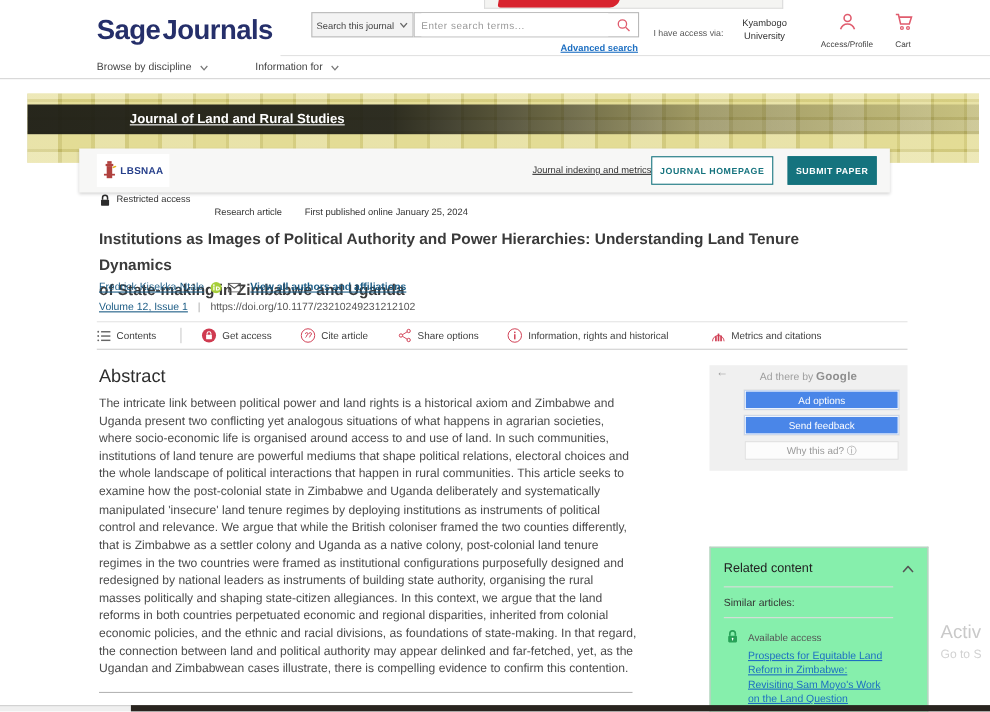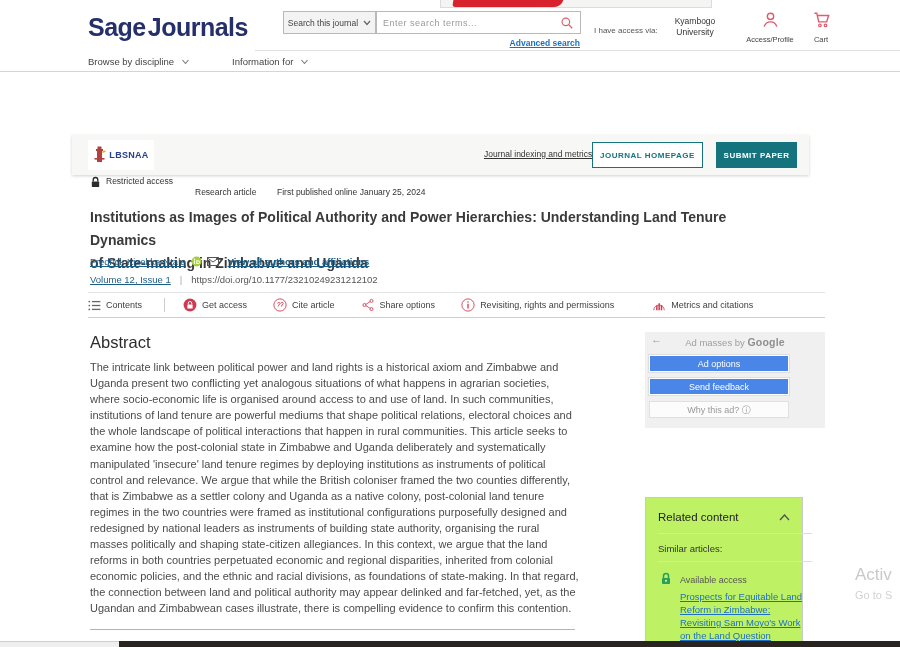--- a/index.html
+++ b/index.html
@@ -104,28 +104,28 @@
   .abs-p { position:absolute; left:90px; top:359px; width:489px; font-size:11px;
     line-height:16.1px; color:#4b4b4b; }
   .abs-rule { position:absolute; left:90px; top:629px; width:485px; height:1px; background:#b5b5b5; }
 
   
   .ad { position:absolute; left:645px; top:332px; width:180px; height:96px; background:#f0f0f0; }
   .ad .back { position:absolute; left:6px; top:1px; font-size:11px; color:#9a9a9a; }
   .ad .served { position:absolute; left:0; top:4px; width:100%; text-align:center;
     font-size:9.5px; color:#9e9e9e; }
   .ad .served .g { font-size:10.5px; color:#8f8f8f; font-weight:700; letter-spacing:0.2px; }
-  .ad-btn { position:absolute; left:4px; width:140px; height:17px; text-align:center;
+  .ad-btn { position:absolute; left:32px; width:140px; height:17px; text-align:center;
     line-height:16px; font-size:9px; }
   .ad-blue { background:#4a86e8; color:#fff; border:1px solid #fff; box-shadow:0 0 0 1px rgba(0,0,0,0.07); }
   .ad-white { background:#fcfcfc; color:#999; border:1px solid #e0e0e0; }
 
   
-  .related { position:absolute; left:645px; top:497px; width:158px; height:150px;
-    background:#bef264; border:1px solid #c9c9c9; border-bottom:none; }
+  .related { position:absolute; left:645px; top:497px; width:199px; height:150px;
+    background:#86efac; border:1px solid #c9c9c9; border-bottom:none; }
   .rel-h { position:absolute; left:12px; top:13px; font-size:11.5px; color:#222; }
   .rel-chev { position:absolute; right:12px; top:16px; }
   .rel-rule { position:absolute; left:12px; width:154px; height:1px; background:#dcdcdc; }
   .rr1 { top:35px; } .rr2 { top:63px; }
   .rel-sim { position:absolute; left:12px; top:45px; font-size:9.5px; font-weight:400; color:#333; }
   .rel-lock { position:absolute; left:14px; top:74px; }
   .rel-acc { position:absolute; left:34px; top:77px; font-size:9px; color:#555; }
   .rel-link { position:absolute; left:34px; top:92px; width:130px; font-size:9.5px;
     line-height:13px; color:#1d6fc2; text-decoration:underline; }
 
@@ -201,20 +201,25 @@
     <div class="nav-item">
       <span>Information for</span>
       <svg width="9" height="6" viewBox="0 0 8 6">
           <polyline points="1,1 4,4.5 7,1" fill="none" stroke="#777" stroke-width="1.1"></polyline>
         </svg>
     </div>
   </div>
 
   <div class="hdr-rule"></div>
 
+  <div class="banner">
+    <div class="band">
+      <a class="jtitle">Journal of Land and Rural Studies</a>
+    </div>
+  </div>
 
   <div class="jbar">
     <div class="jlogo">
       <svg width="13" height="18" viewBox="0 0 13 18">
         <rect x="4" y="5" width="5" height="11" fill="#b0413e"></rect>
         <rect x="3" y="3" width="7" height="2" fill="#b0413e"></rect>
         <rect x="4.5" y="0.5" width="4" height="2.5" fill="#b0413e"></rect>
         <rect x="1.5" y="12" width="10" height="1.6" fill="#b0413e"></rect>
         <path d="M9 6 Q12 3.5 13 5.5 L10 7 Z" fill="#e3b31f"></path>
       </svg>
@@ -299,40 +304,40 @@
           <line x1="8.3" y1="13.2" x2="15.8" y2="17.8" stroke="#cf3a50" stroke-width="1.4"></line>
         </svg>
       <span>Share options</span>
     </div>
     <div class="tb-item tb-gap">
       <svg width="14" height="14" viewBox="0 0 24 24">
           <circle cx="12" cy="12" r="10.5" fill="none" stroke="#cf3a50" stroke-width="1.5"></circle>
           <circle cx="12" cy="7" r="1.3" fill="#cf3a50"></circle>
           <rect x="10.9" y="10" width="2.2" height="8" fill="#cf3a50"></rect>
         </svg>
-      <span>Revisiting, rights and permissions</span>
+      <span>Information, rights and historical</span>
     </div>
     <div class="tb-item" style="margin-left:12px">
       <svg width="14" height="14" viewBox="0 0 24 24">
           <path d="M3 21a9 9 0 0 1 18 0" fill="none" stroke="#cf3a50" stroke-width="1.4"></path>
           <rect x="7" y="13" width="2.6" height="8" fill="#cf3a50"></rect>
           <rect x="11" y="9" width="2.6" height="12" fill="#cf3a50"></rect>
           <rect x="15" y="12" width="2.6" height="9" fill="#cf3a50"></rect>
         </svg>
       <span>Metrics and citations</span>
     </div>
   </div>
 
   <div class="abs-h">Abstract</div>
   <p class="abs-p">The intricate link between political power and land rights is a historical axiom and Zimbabwe and Uganda present two conflicting yet analogous situations of what happens in agrarian societies, where socio-economic life is organised around access to and use of land. In such communities, institutions of land tenure are powerful mediums that shape political relations, electoral choices and the whole landscape of political interactions that happen in rural communities. This article seeks to examine how the post-colonial state in Zimbabwe and Uganda deliberately and systematically manipulated 'insecure' land tenure regimes by deploying institutions as instruments of political control and relevance. We argue that while the British coloniser framed the two counties differently, that is Zimbabwe as a settler colony and Uganda as a native colony, post-colonial land tenure regimes in the two countries were framed as institutional configurations purposefully designed and redesigned by national leaders as instruments of building state authority, organising the rural masses politically and shaping state-citizen allegiances. In this context, we argue that the land reforms in both countries perpetuated economic and regional disparities, inherited from colonial economic policies, and the ethnic and racial divisions, as foundations of state-making. In that regard, the connection between land and political authority may appear delinked and far-fetched, yet, as the Ugandan and Zimbabwean cases illustrate, there is compelling evidence to confirm this contention.</p>
   <div class="abs-rule"></div>
 
   <div class="ad">
     <div class="back">←</div>
-    <div class="served"><span>Ad masses by </span><span class="g">Google</span></div>
+    <div class="served"><span>Ad there by </span><span class="g">Google</span></div>
     <div class="ad-btn ad-blue" style="top:23px">Ad options</div>
     <div class="ad-btn ad-white" style="top:69px">Why this ad? ⓘ</div>
     <div class="ad-btn ad-blue" style="top:46px">Send feedback</div>
   </div>
 
   <div class="related">
     <div class="rel-h">Related content</div>
     <svg class="rel-chev" width="11" height="7" viewBox="0 0 11 7">
         <polyline points="1,6 5.5,1 10,6" fill="none" stroke="#555" stroke-width="1.4"></polyline>
       </svg>

